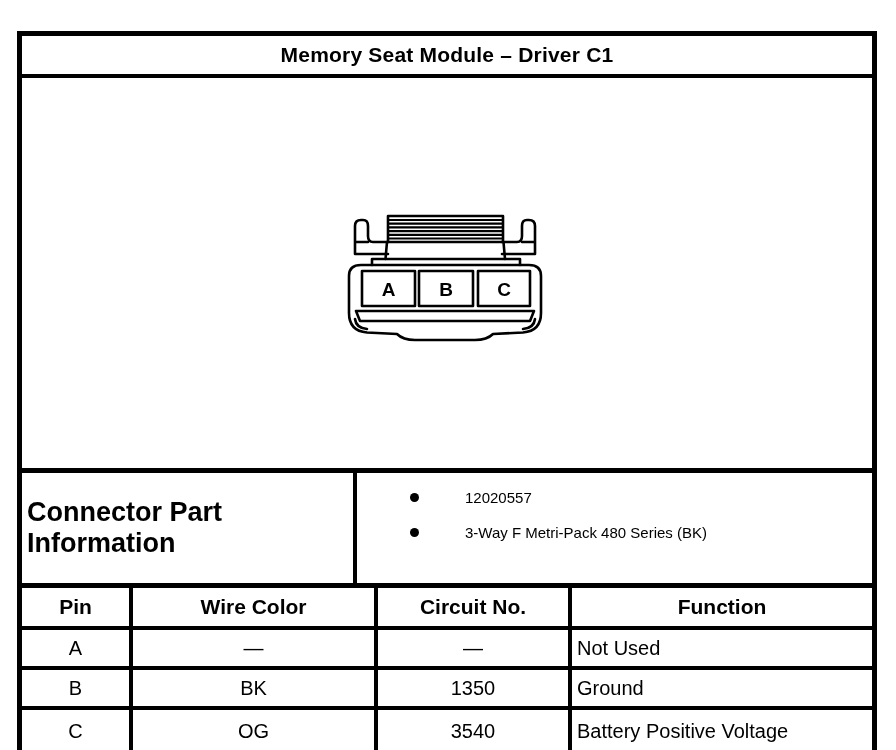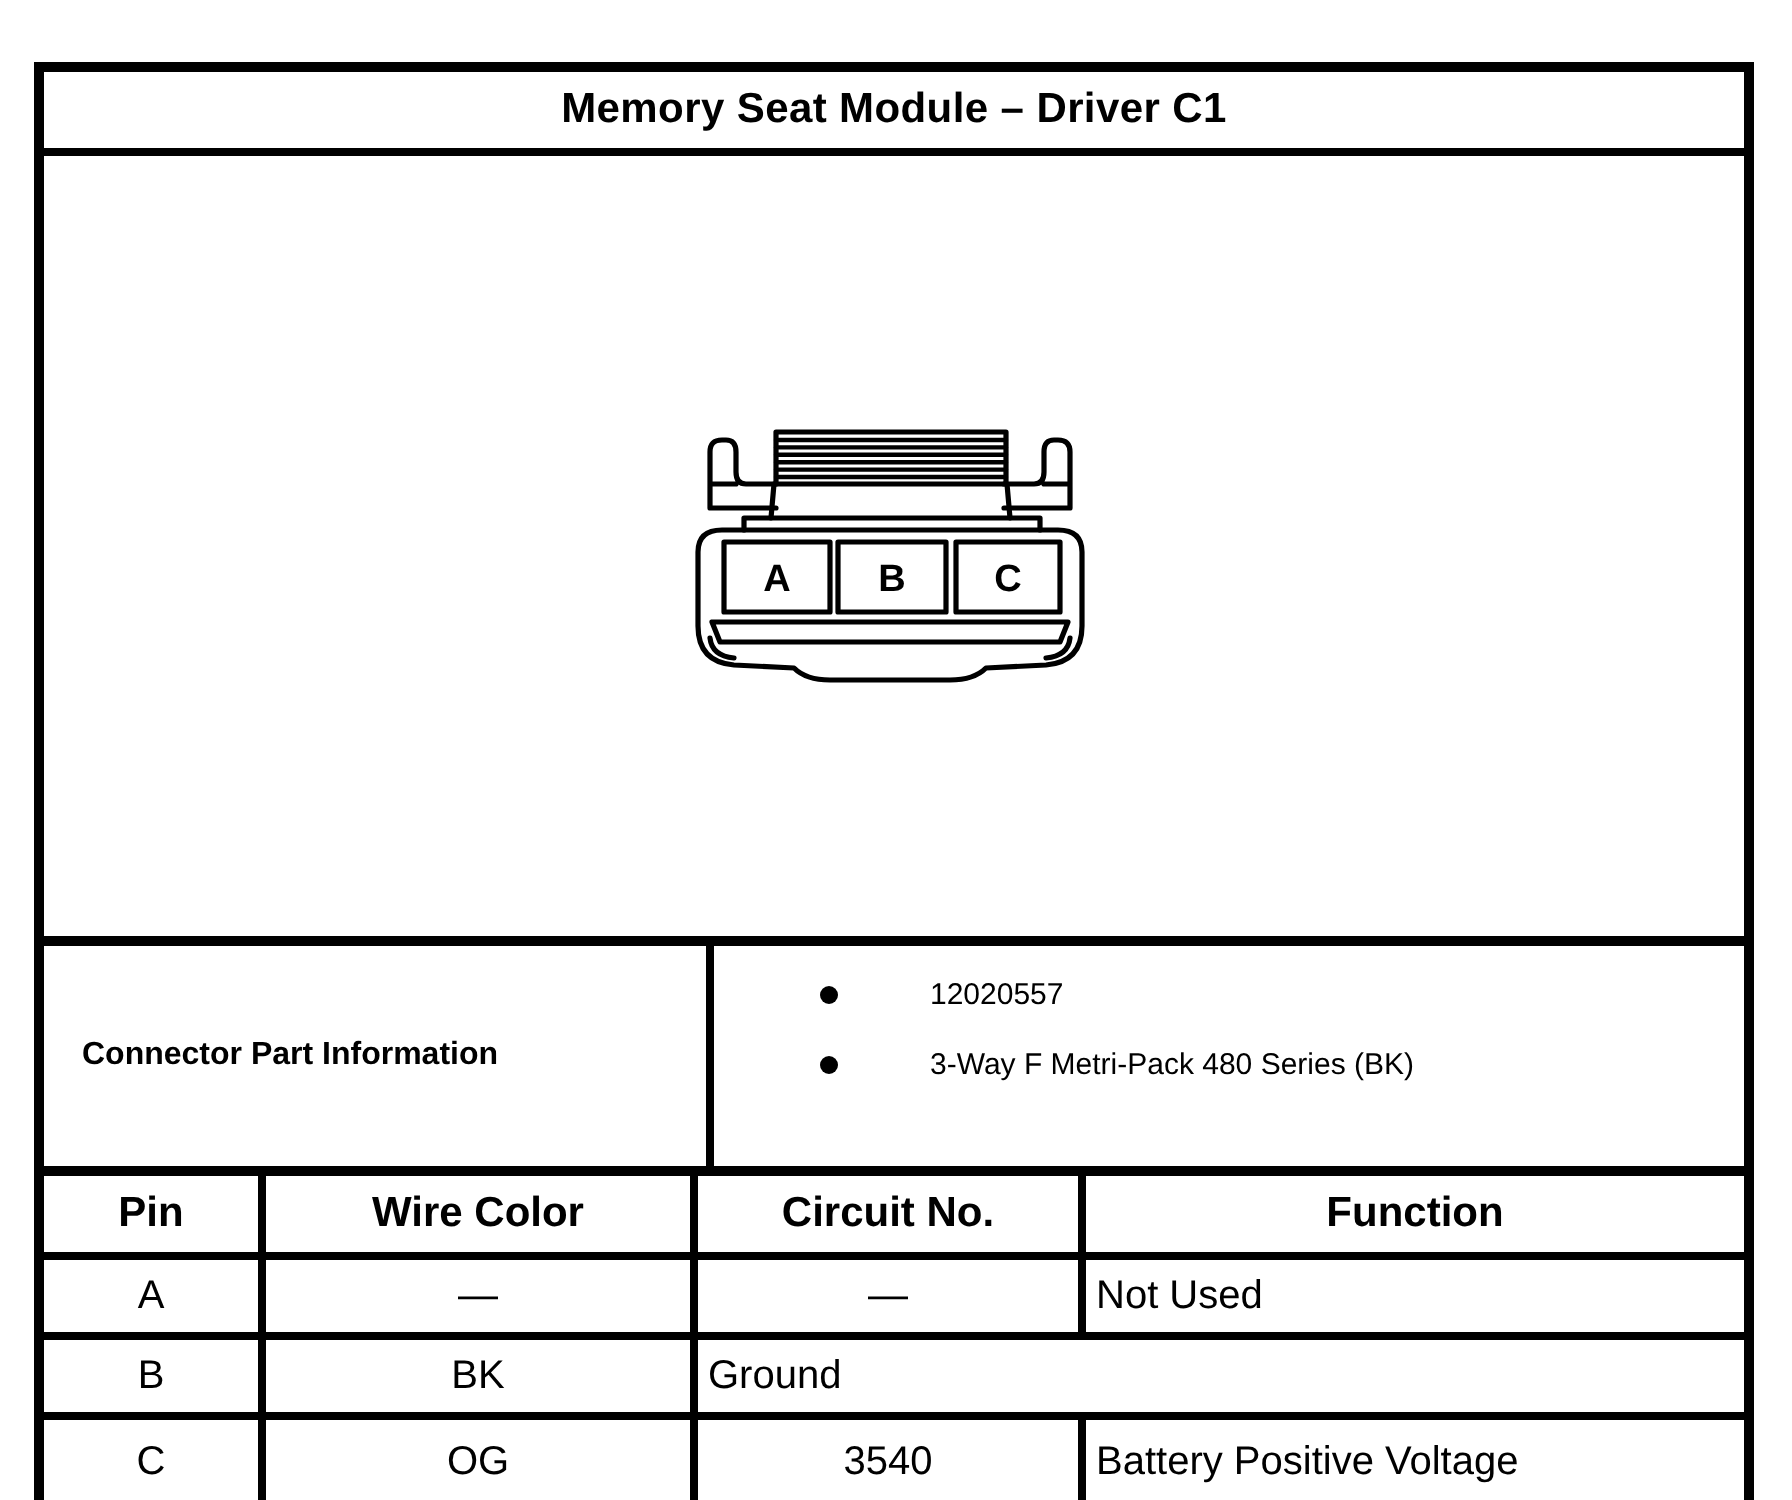--- a/index.html
+++ b/index.html
@@ -60,23 +60,23 @@
   .part-info-row {
     flex: 0 0 115px;
     border-bottom: 5px solid #000;
     display: flex;
   }
   .part-info-label {
     width: 335px;
     border-right: 4px solid #000;
     display: flex;
     align-items: center;
-    padding-left: 19px;
+    padding-left: 5px;
     font-weight: bold;
-    font-size: 16px;
+    font-size: 27px;
   }
   .part-info-content {
     flex: 1;
     padding-top: 7px;
     font-size: 15px;
   }
   .bullet-list { list-style: none; }
   .bullet-list li {
     position: relative;
     padding-left: 108px;
@@ -104,21 +104,21 @@
   }
   .tr.header { flex: 0 0 42px; font-weight: bold; font-size: 21px; }
   .tr.row    { flex: 0 0 40px; }
   .tr.last   { flex: 1; border-bottom: none; }
   .td {
     display: flex;
     align-items: center;
     justify-content: center;
   }
   .c-pin     { width: 111px;  border-right: 4px solid #000; }
-  .c-wire    { width: 216px; border-right: 4px solid #000; }
+  .c-wire    { width: 245px; border-right: 4px solid #000; }
   .c-circuit { width: 194px; border-right: 4px solid #000; text-align: center; }
   .c-func    { flex: 1; justify-content: flex-start; padding-left: 5px; }
 </style>
 </head>
 <body>
 
 <div class="frame">
 
   <div class="title-row">Memory Seat Module – Driver C1</div>
 
@@ -172,20 +172,21 @@
     <div class="tr row">
       <div class="td c-pin">A</div>
       <div class="td c-wire">—</div>
       <div class="td c-circuit">—</div>
       <div class="td c-func">Not Used</div>
     </div>
 
     <div class="tr row">
       <div class="td c-pin">B</div>
       <div class="td c-wire">BK</div>
+      <div class="td c-circuit">1350</div>
       <div class="td c-func">Ground</div>
     </div>
 
     <div class="tr row last">
       <div class="td c-pin">C</div>
       <div class="td c-wire">OG</div>
       <div class="td c-circuit">3540</div>
       <div class="td c-func">Battery Positive Voltage</div>
     </div>
   </div>

